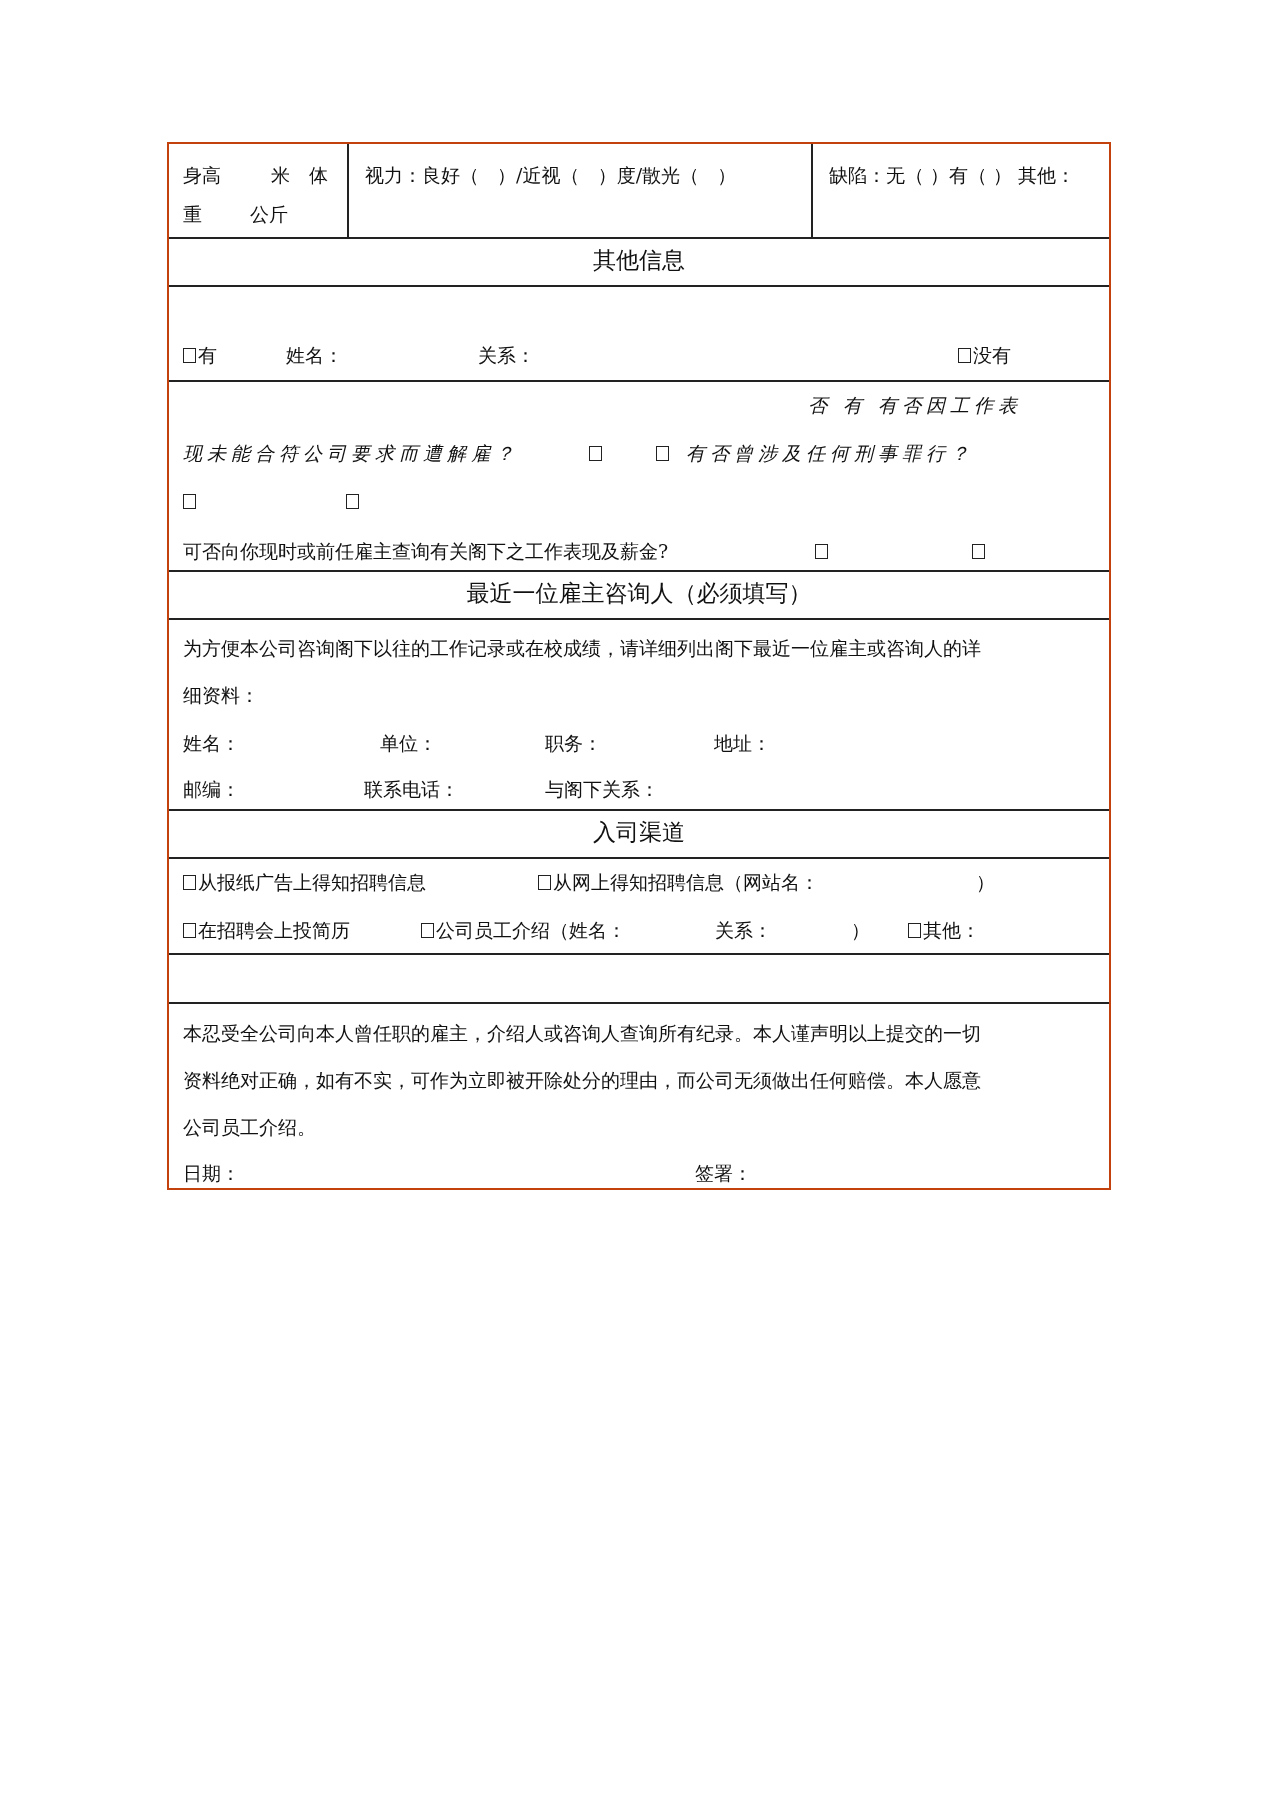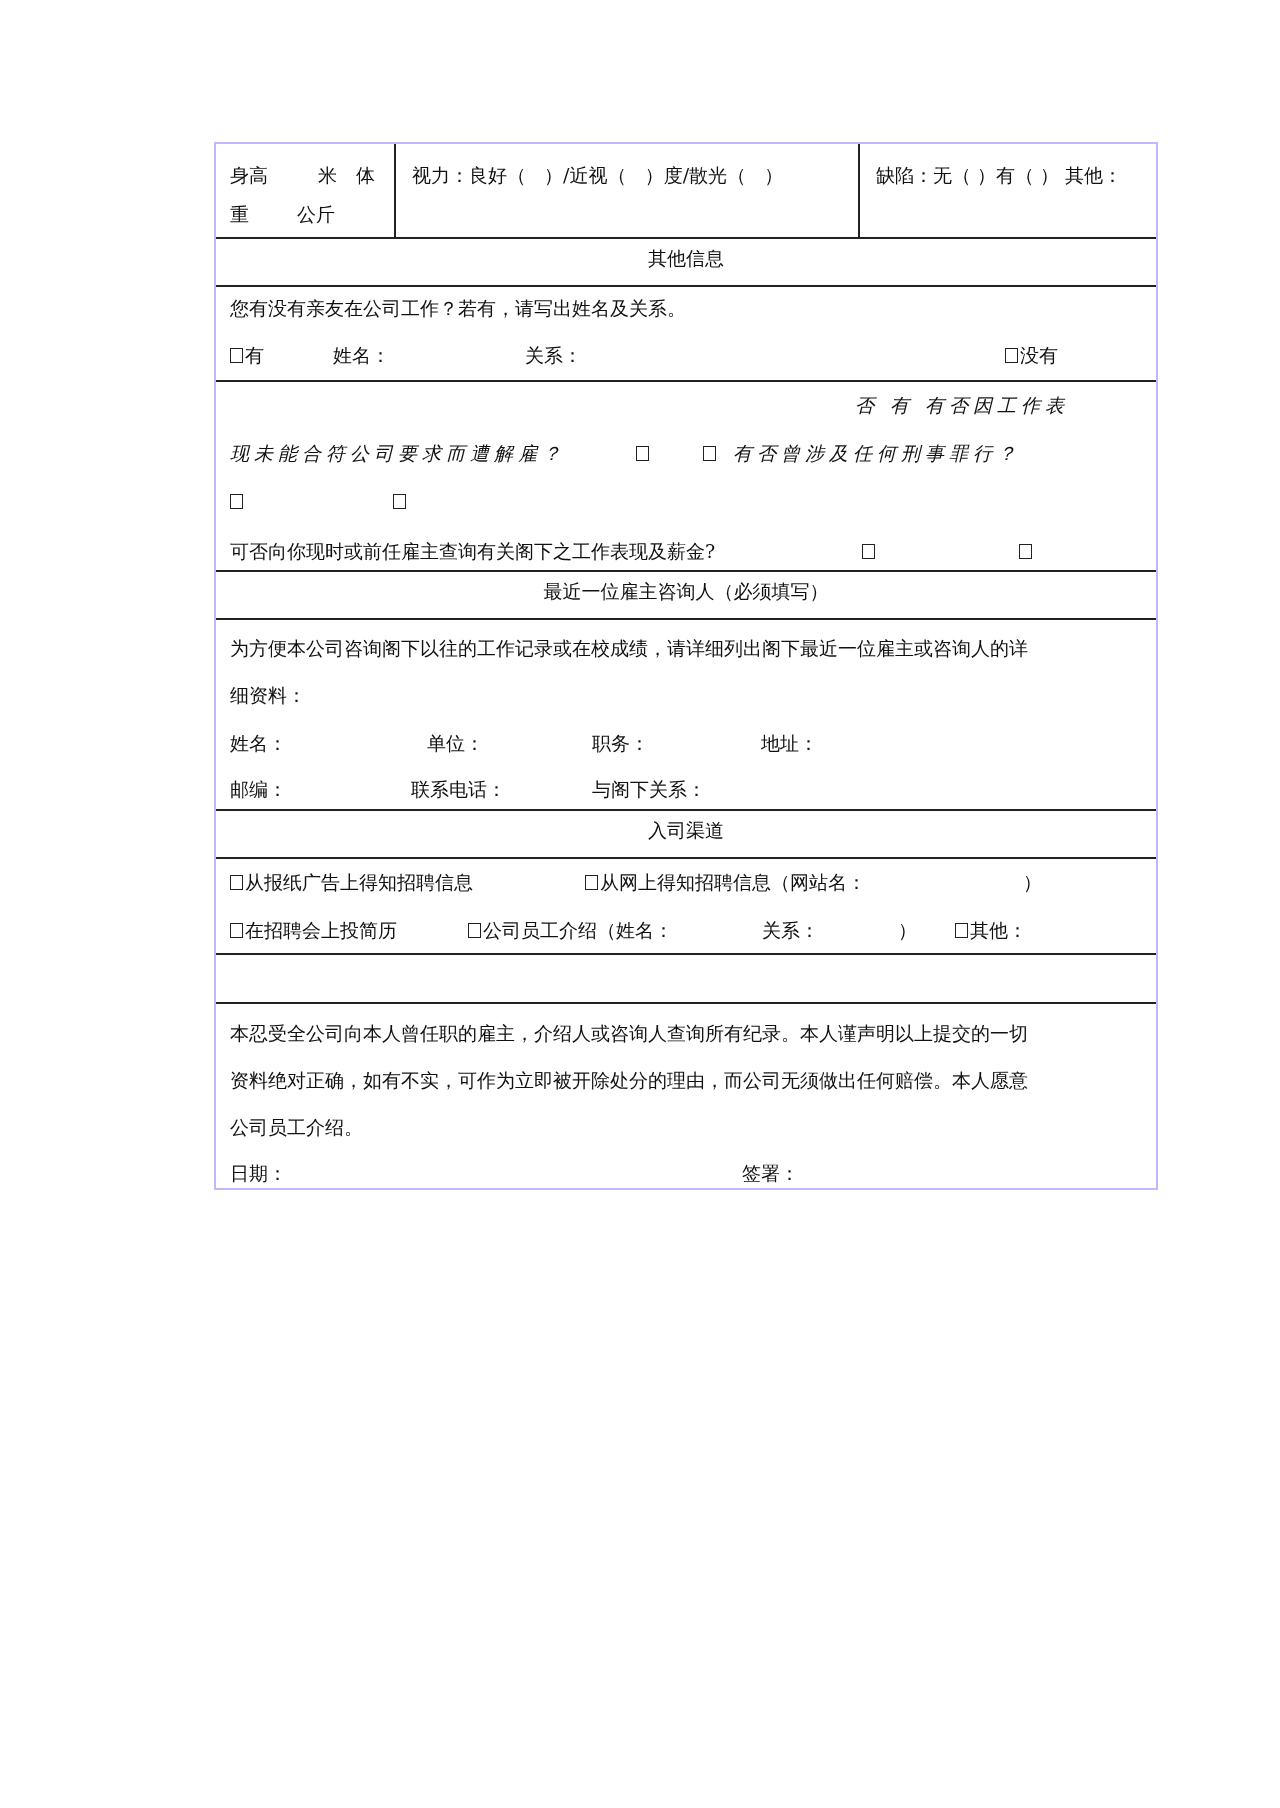--- a/index.html
+++ b/index.html
@@ -1,25 +1,25 @@
 <!DOCTYPE html>
 <html><head>
 <meta charset="utf-8">
 <style>
   html, body { margin:0; padding:0; background:#ffffff; }
   body { width:1280px; height:1808px; position:relative; overflow:hidden;
          font-family:"DejaVu Serif","Liberation Serif",serif; color:#111; }
   .page { position:absolute; left:0; top:0; width:1280px; height:1808px; }
   .tbl { position:absolute; left:167px; top:142px; width:944px; height:1048px;
-         border:2px solid #c4b5fd; box-sizing:border-box;margin-left:47px; }
+         border:2px solid #c2410c; box-sizing:border-box; }
   .hline { position:absolute; left:0; width:100%; height:0; border-top:2px solid #222; }
   .vline { position:absolute; width:0; border-left:2px solid #222; }
   .t { position:absolute; font-size:19px; line-height:22px; white-space:nowrap; }
   .spaced { letter-spacing:5px;font-style:italic; }
-  .c { position:absolute; left:0; width:100%; text-align:center; font-size:19px; line-height:22px;font-family:Liberation Mono, monospace; }
+  .c { position:absolute; left:0; width:100%; text-align:center; font-size:23px; line-height:22px; }
   .box { display:inline-block; width:13px; height:15px; border:1px solid #222; vertical-align:-1px; margin-right:2px; box-sizing:border-box; }
   .abs-box { position:absolute; width:13px; height:15px; border:1px solid #222; box-sizing:border-box; }
 </style>
 </head>
 <body>
 
 <div class="page">
   <div class="tbl">
 
     <div class="hline" style="top:93px"></div>
@@ -40,21 +40,20 @@
       <span class="t" style="left:102px; top:20px">米</span>
       <span class="t" style="left:140px; top:20px">体</span>
       <span class="t" style="left:14px; top:59px">重</span>
       <span class="t" style="left:81px; top:59px">公斤</span>
     </div>
     <span class="t" style="left:196px; top:20px; white-space:pre">视力：良好（   ）/近视（   ）度/散光（   ）</span>
     <span class="t" style="left:660px; top:20px; white-space:pre">缺陷：无（ ）有（ ） 其他：</span>
 
     <div class="c" style="top:105px">其他信息</div>
 
-    <span class="t" style="left:14px; top:153px">您有没有亲友在公司工作？若有，请写出姓名及关系。</span>
     <span class="t" style="left:14px; top:200px">
       <span class="box"></span><span>有</span>
     </span>
     <span class="t" style="left:117px; top:200px">姓名：</span>
     <span class="t" style="left:309px; top:200px">关系：</span>
     <span class="t" style="left:789px; top:200px">
       <span class="box"></span><span>没有</span>
     </span>
 
     <span class="t spaced" style="left:639px; top:250px">否 有 有否因工作表</span>

